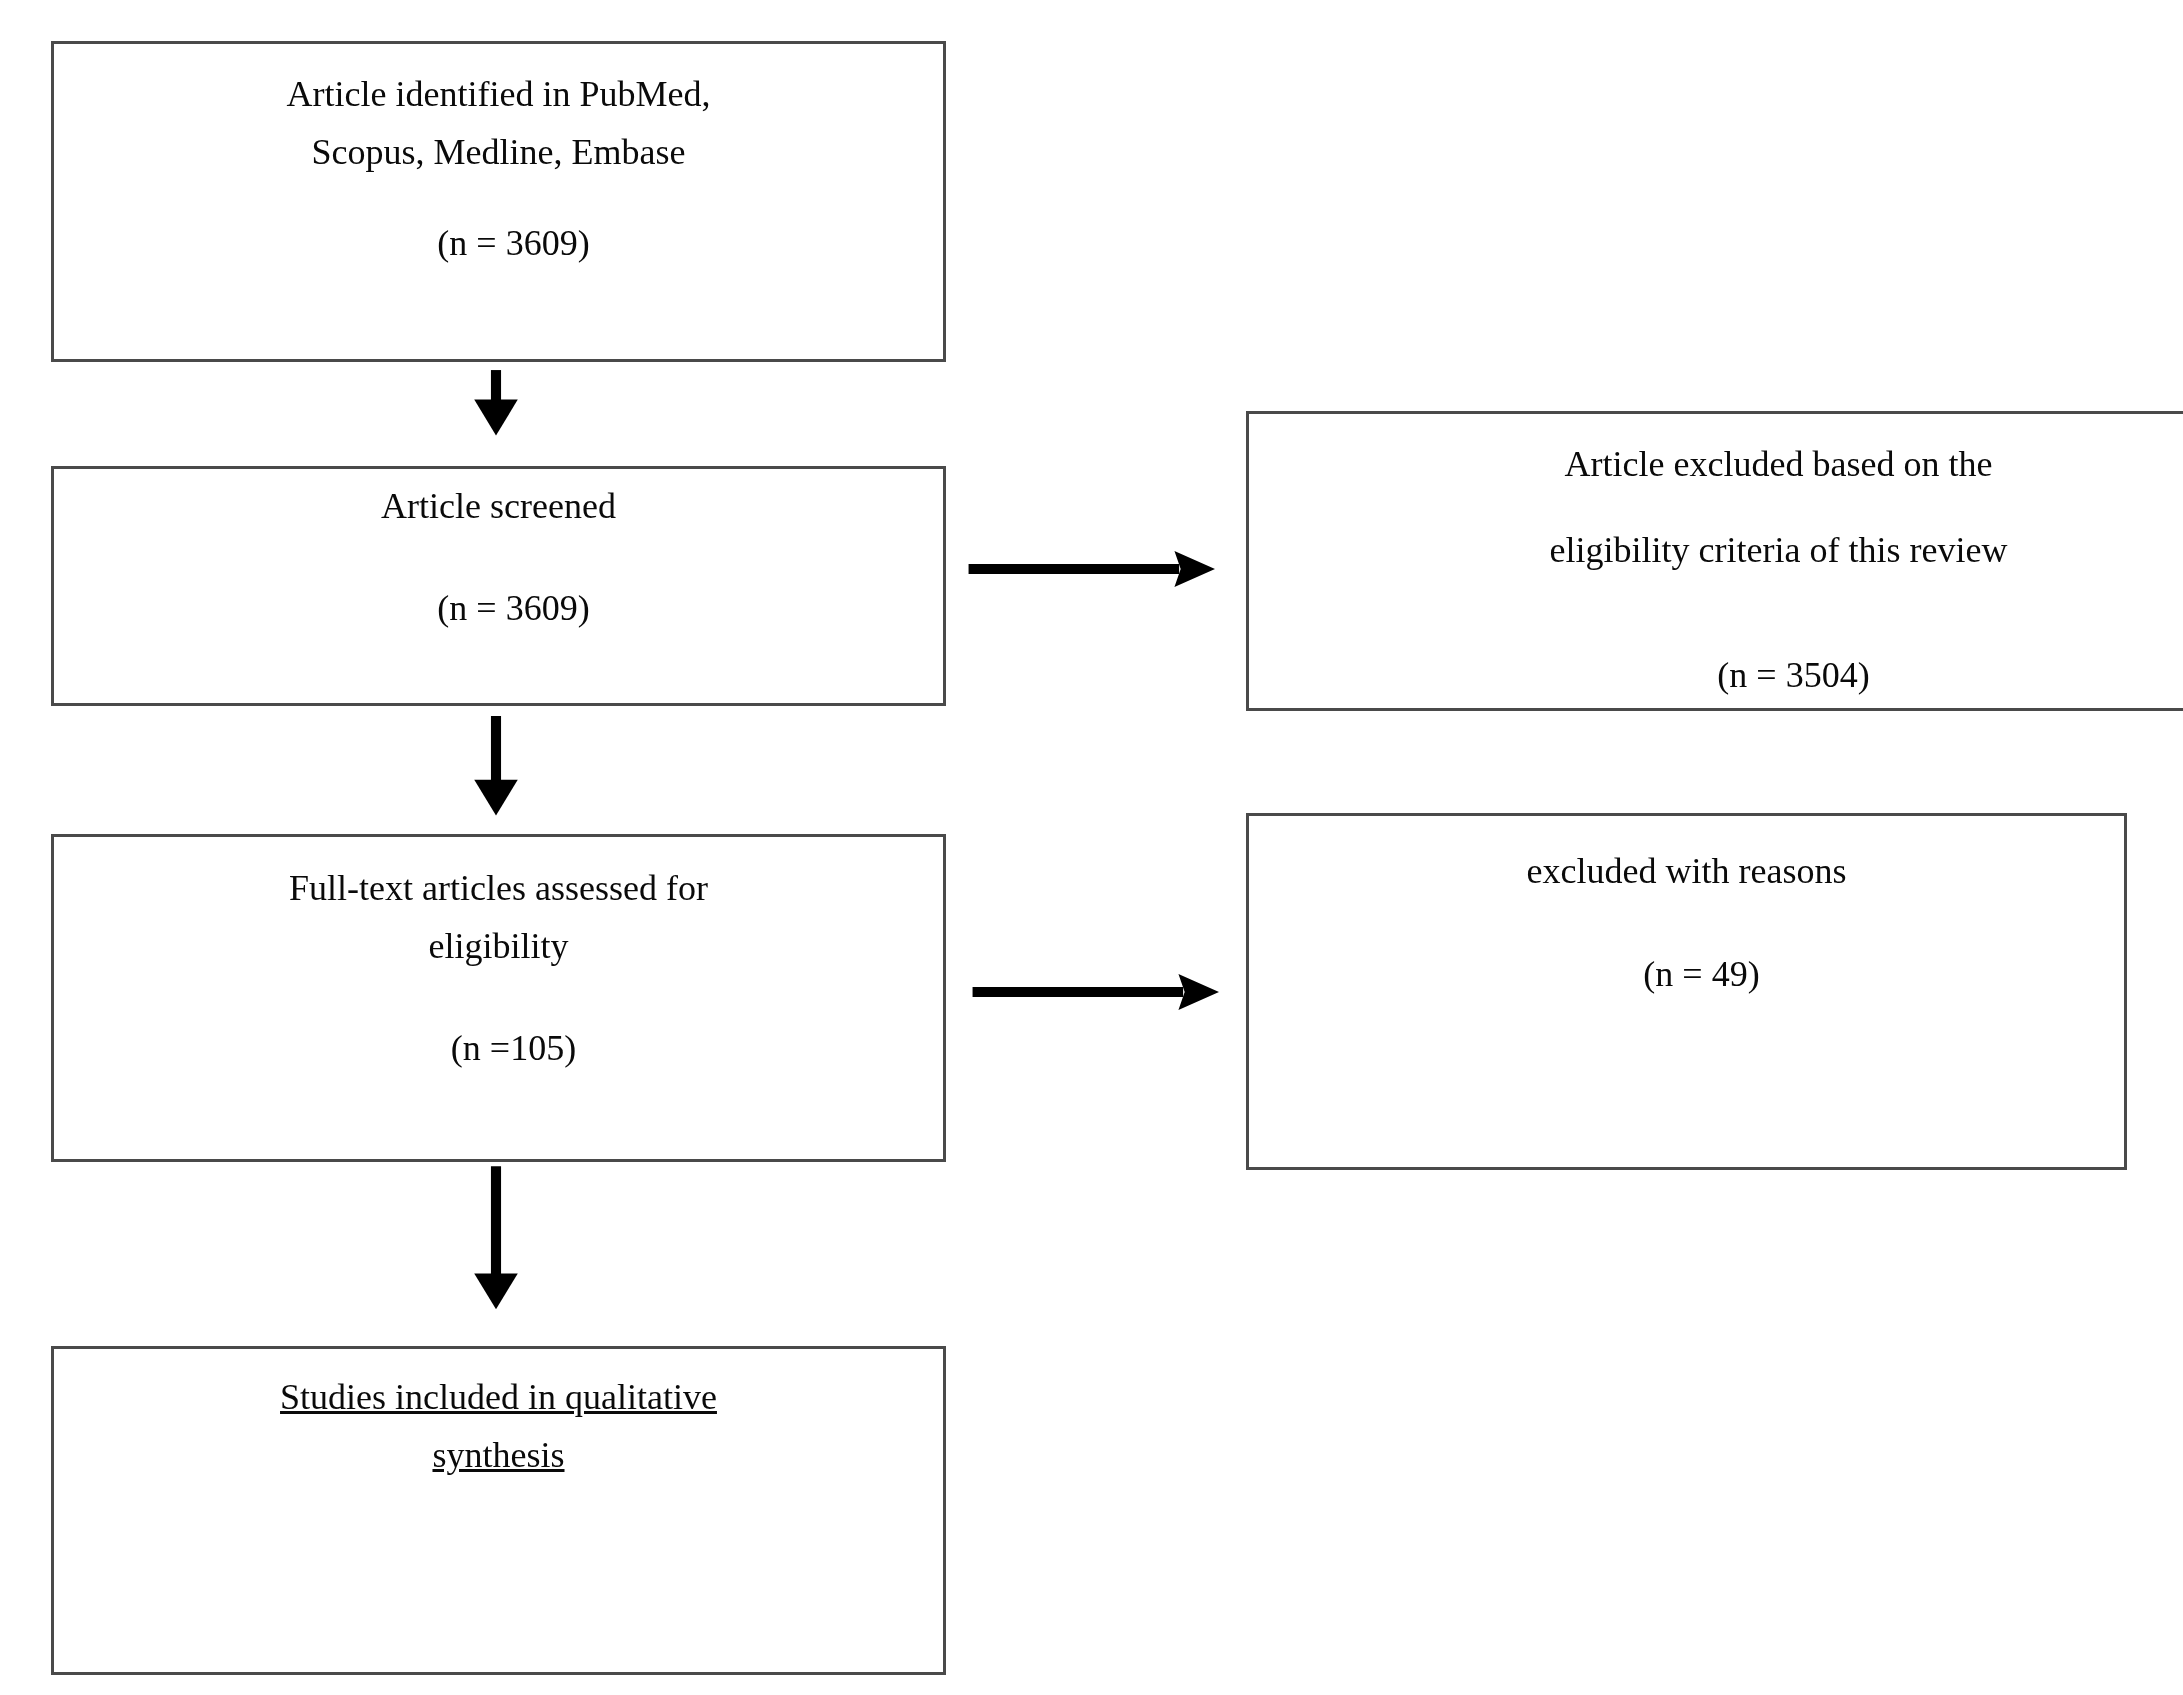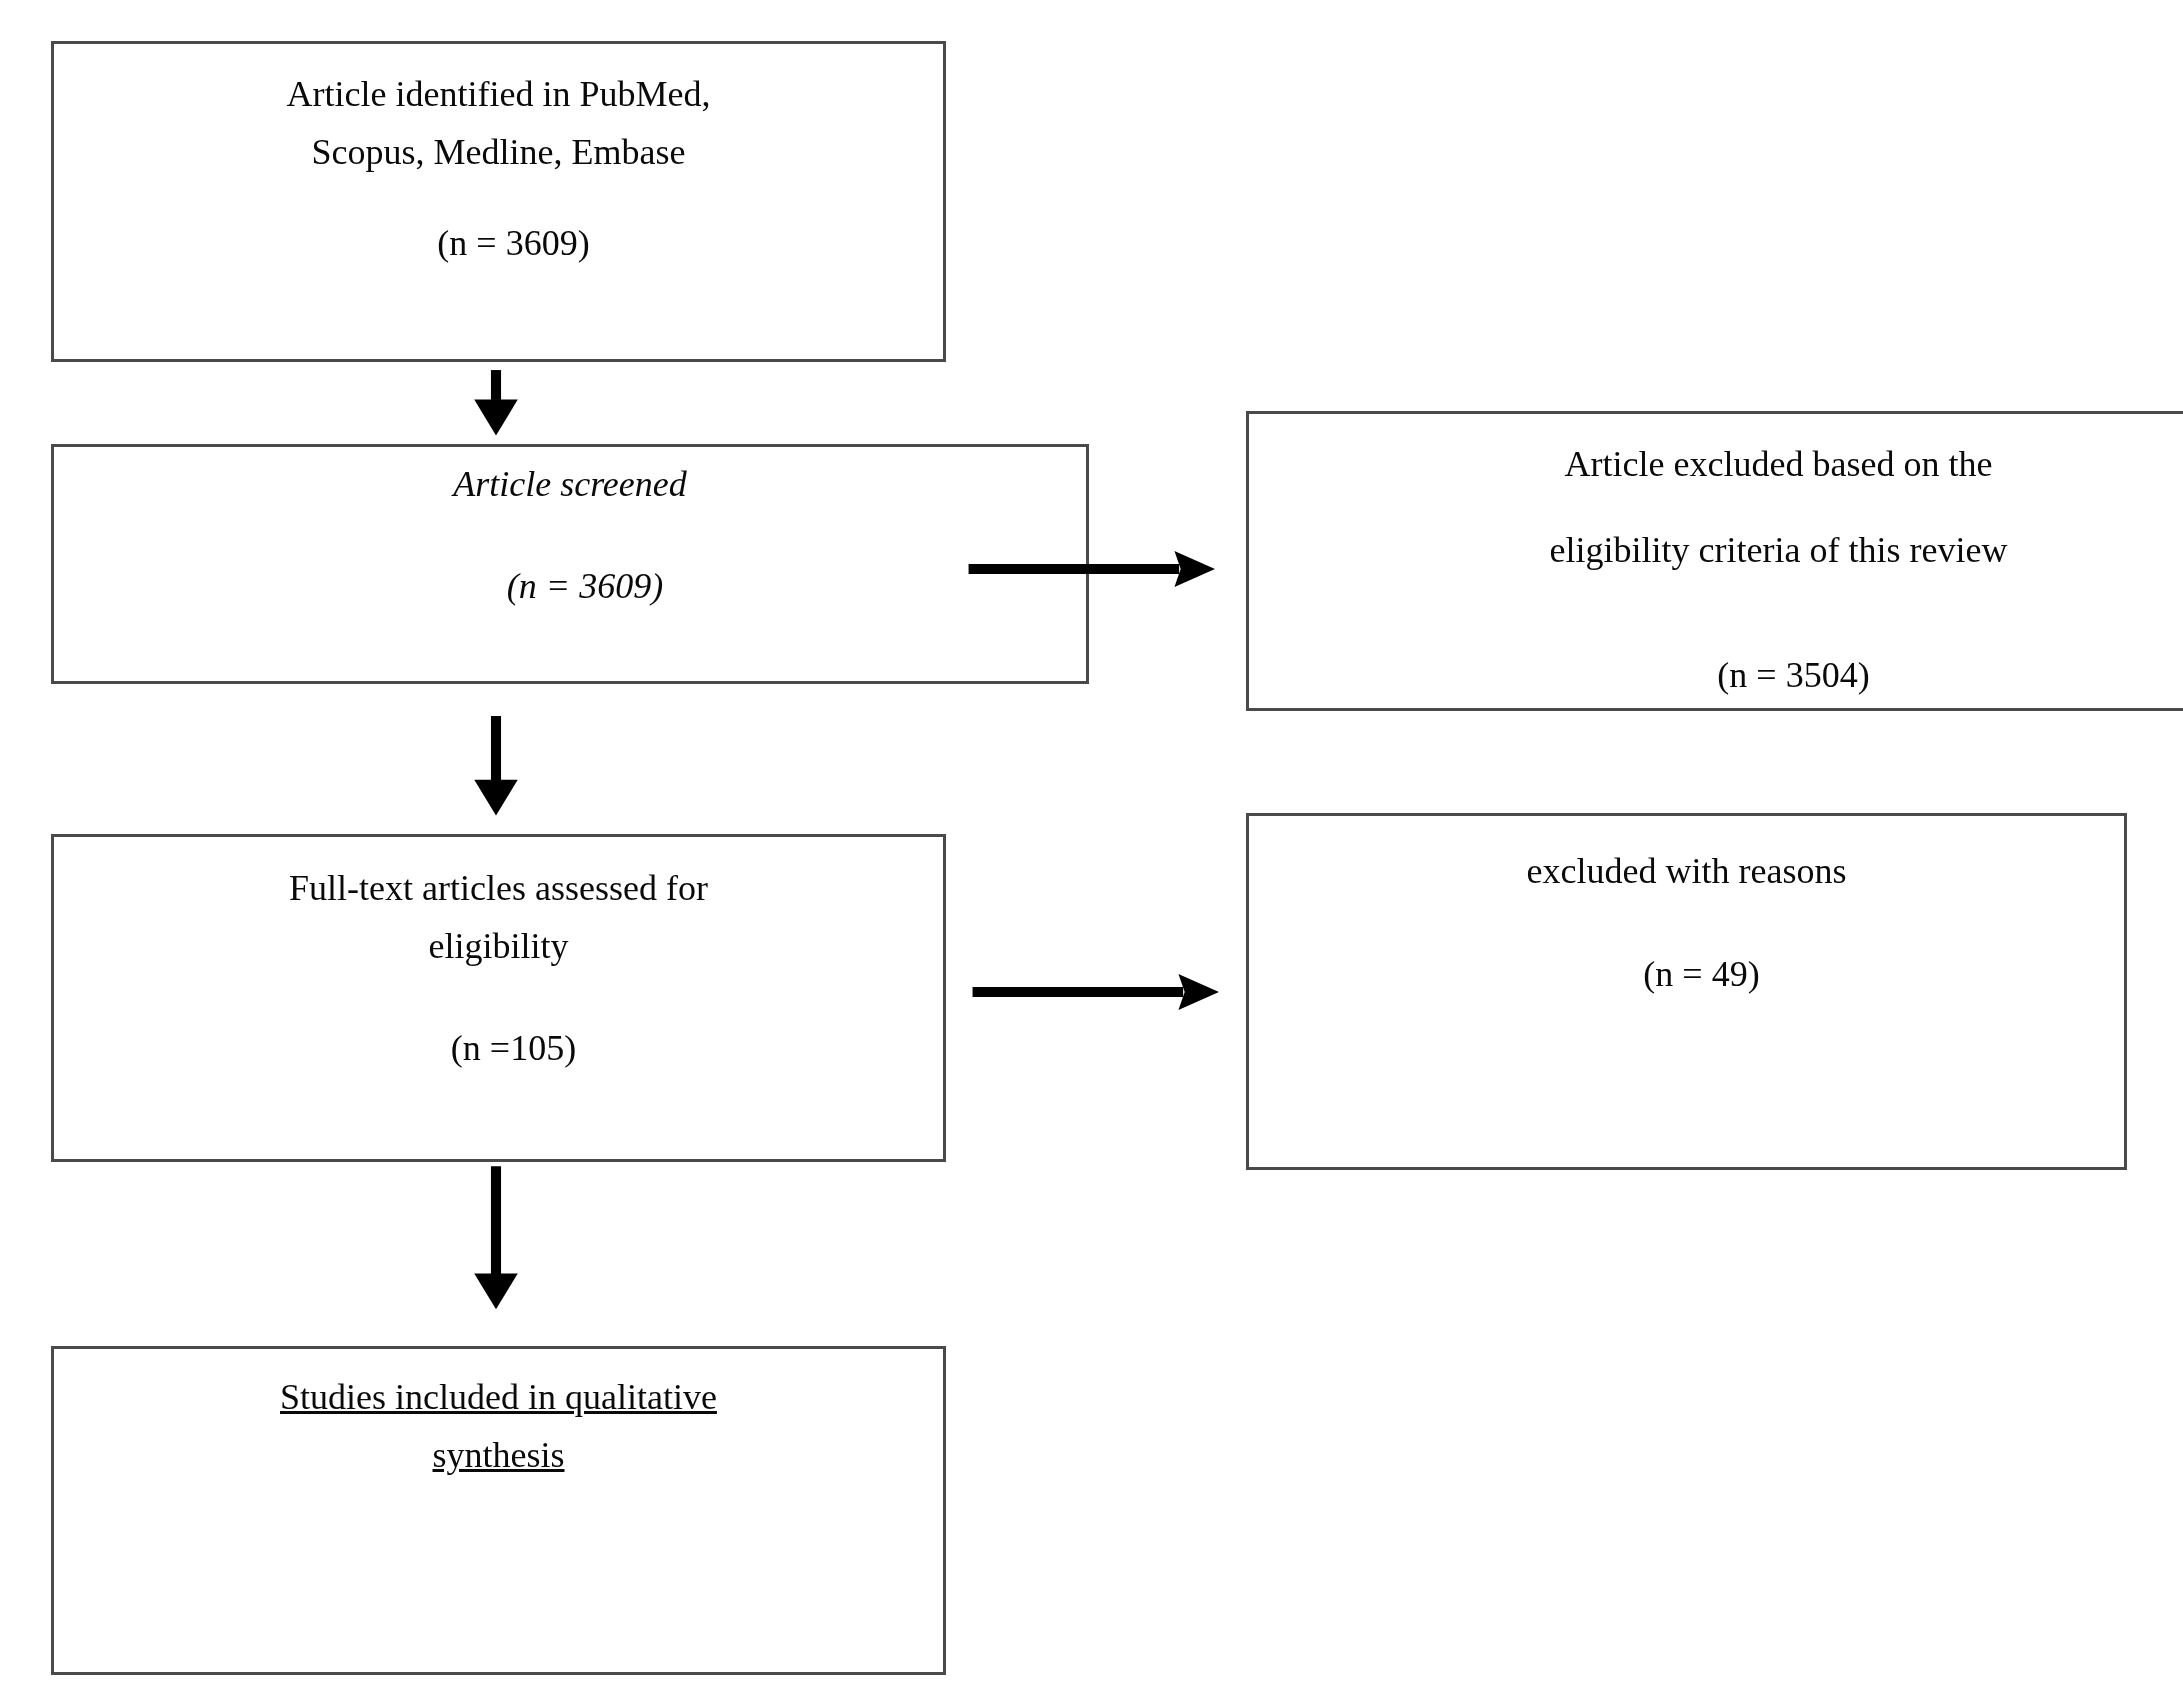--- a/index.html
+++ b/index.html
@@ -28,21 +28,21 @@
     font-size: 36px;
     line-height: 1.6;
   }
   .box .line { width: 100%; }
   .box .count { width: 100%; padding-left: 30px; }
 
   
   .box-identified        { left: 51px;   top: 41px;   width: 895px; height: 321px; padding-top: 22px; }
   .box-identified .count { margin-top: 34px; }
 
-  .box-screened          { left: 51px;   top: 444px;  width: 1038px; height: 240px; padding-top: 9.3px; font-style: italic; }
+  .box-screened          { left: 51px;   top: 466px;  width: 895px; height: 240px; padding-top: 9.3px; }
   .box-screened .count   { margin-top: 44px; }
 
   .box-excluded          { left: 1246px; top: 411px;  width: 1065px; height: 300px; padding-top: 22px; gap: 28px; }
   .box-excluded .count   { margin-top: 40px; }
 
   .box-assessed          { left: 51px;   top: 834px; width: 895px; height: 328px; padding-top: 23.4px; }
   .box-assessed .count   { margin-top: 44px; text-align: center; }
 
   .box-ft-excluded          { left: 1246px; top: 813px; width: 881px; height: 357px; padding-top: 26.5px; }
   .box-ft-excluded .line + .line { margin-top: 36px; }

